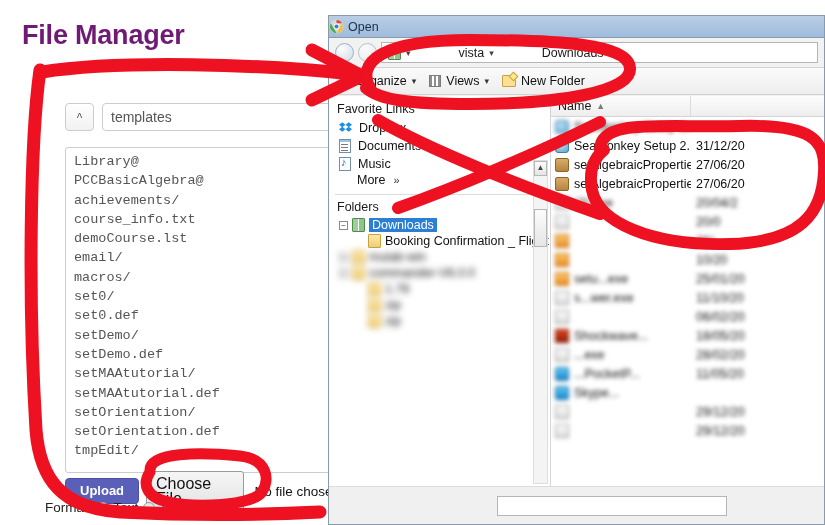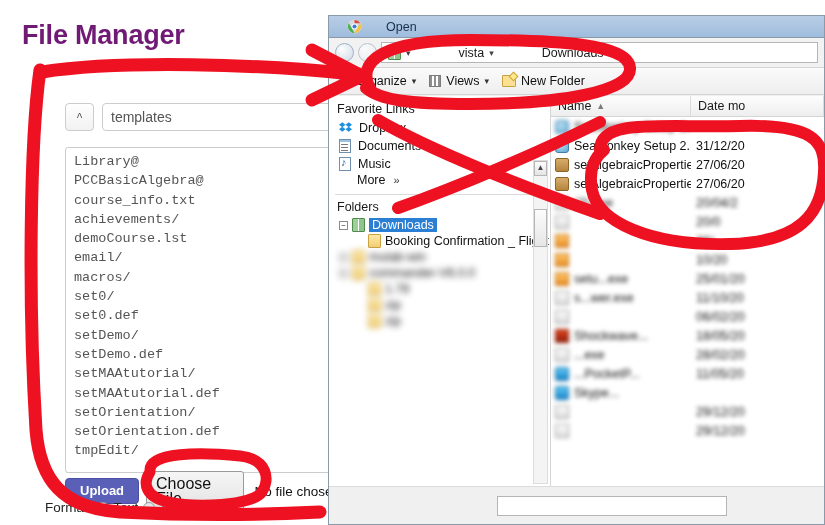--- a/index.html
+++ b/index.html
@@ -78,21 +78,21 @@
   #open-dialog{
     position:absolute; left:328px; top:15px; width:497px; height:510px;
     background:#f0f0f0;
     border:1px solid #8a9aa8;
     font-family:"Liberation Sans", sans-serif;
     overflow:hidden;
   }
   #dialog-titlebar{
     height:22px; background:linear-gradient(#b9cee6,#9fbcdd);
     border-bottom:1px solid #8a9aa8;
-    display:flex; align-items:center; gap:24px; padding-left:18px;
+    display:flex; align-items:center; gap:4px; padding-left:0;
   }
   #dialog-title{ font-size:12.5px; color:#17314d; }
   .chrome-icon{ width:15px; height:15px; position:relative; flex:none; }
 
   #addressbar{
     height:30px; background:#f2f2f2;
     border-bottom:1px solid #d4d4d4;
     display:flex; align-items:center; padding:0 6px; gap:4px;
   }
   #nav-back, #nav-fwd{
@@ -294,22 +294,22 @@
   <div id="page-title">File Manager</div>
 
   <div id="path-row">
     <div id="up-button">^</div>
     <div id="path-input">templates</div>
   </div>
 
   <div id="file-listbox">
       <div class="fl-item">Library@</div>
       <div class="fl-item">PCCBasicAlgebra@</div>
+      <div class="fl-item">achievements/</div>
       <div class="fl-item">course_info.txt</div>
-      <div class="fl-item">achievements/</div>
       <div class="fl-item">demoCourse.lst</div>
       <div class="fl-item">email/</div>
       <div class="fl-item">macros/</div>
       <div class="fl-item">set0/</div>
       <div class="fl-item">set0.def</div>
       <div class="fl-item">setDemo/</div>
       <div class="fl-item">setDemo.def</div>
       <div class="fl-item">setMAAtutorial/</div>
       <div class="fl-item">setMAAtutorial.def</div>
       <div class="fl-item">setOrientation/</div>
@@ -460,23 +460,20 @@
         <div class="sb-thumb"></div>
       </div>
     </div>
 
     <div id="right-pane">
       <div id="col-header">
         <div class="col" id="col-name">
           <span>Name</span>
           <span class="sort-asc">▲</span>
         </div>
-        <div class="col" id="col-date">
-          <span>Date mo</span>
-        </div>
       </div>
 
       <div id="file-rows">
           <div class="file-row blur-lite">
             <div class="file-name">
               <span class="ico-seamonkey"></span>
               <span>SeaMonkey Setup 2...</span>
             </div>
             <div class="file-date"></div>
           </div>

